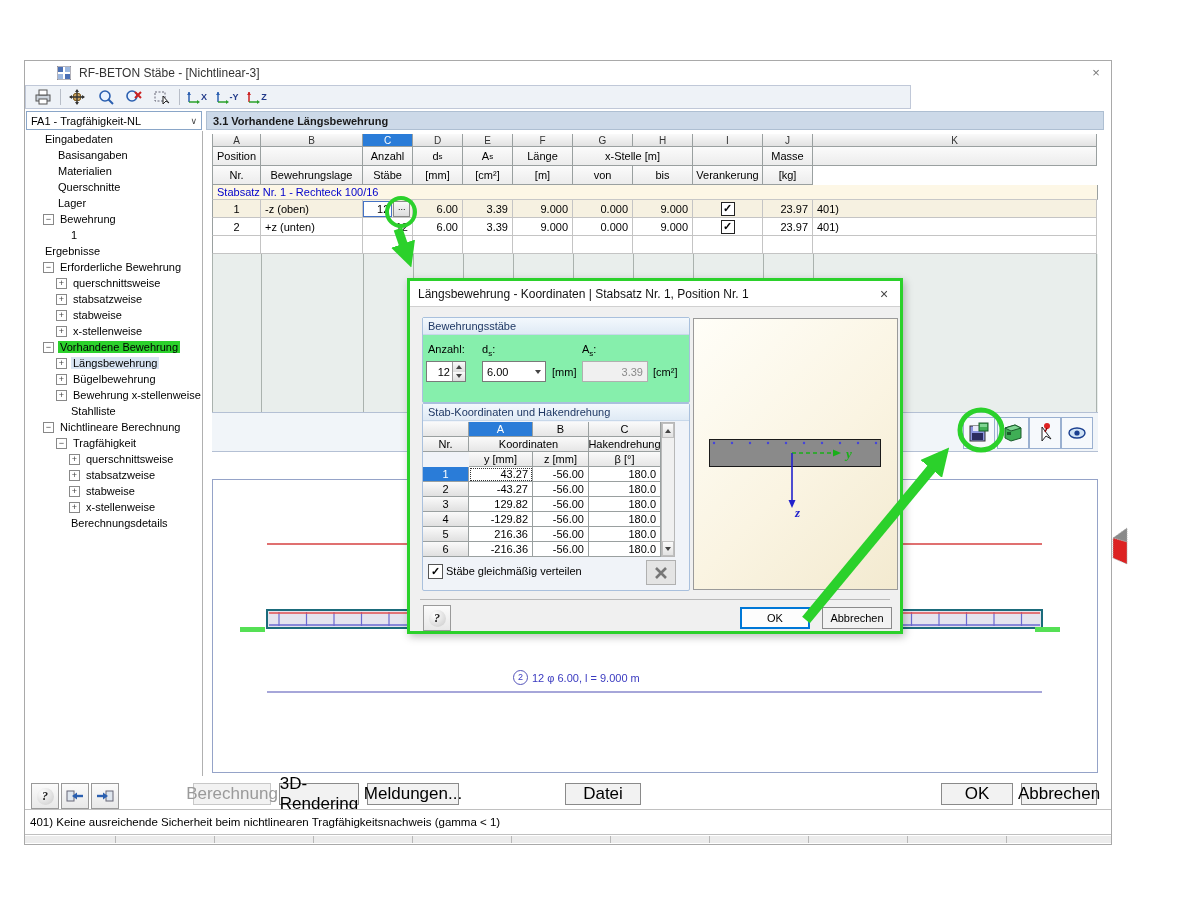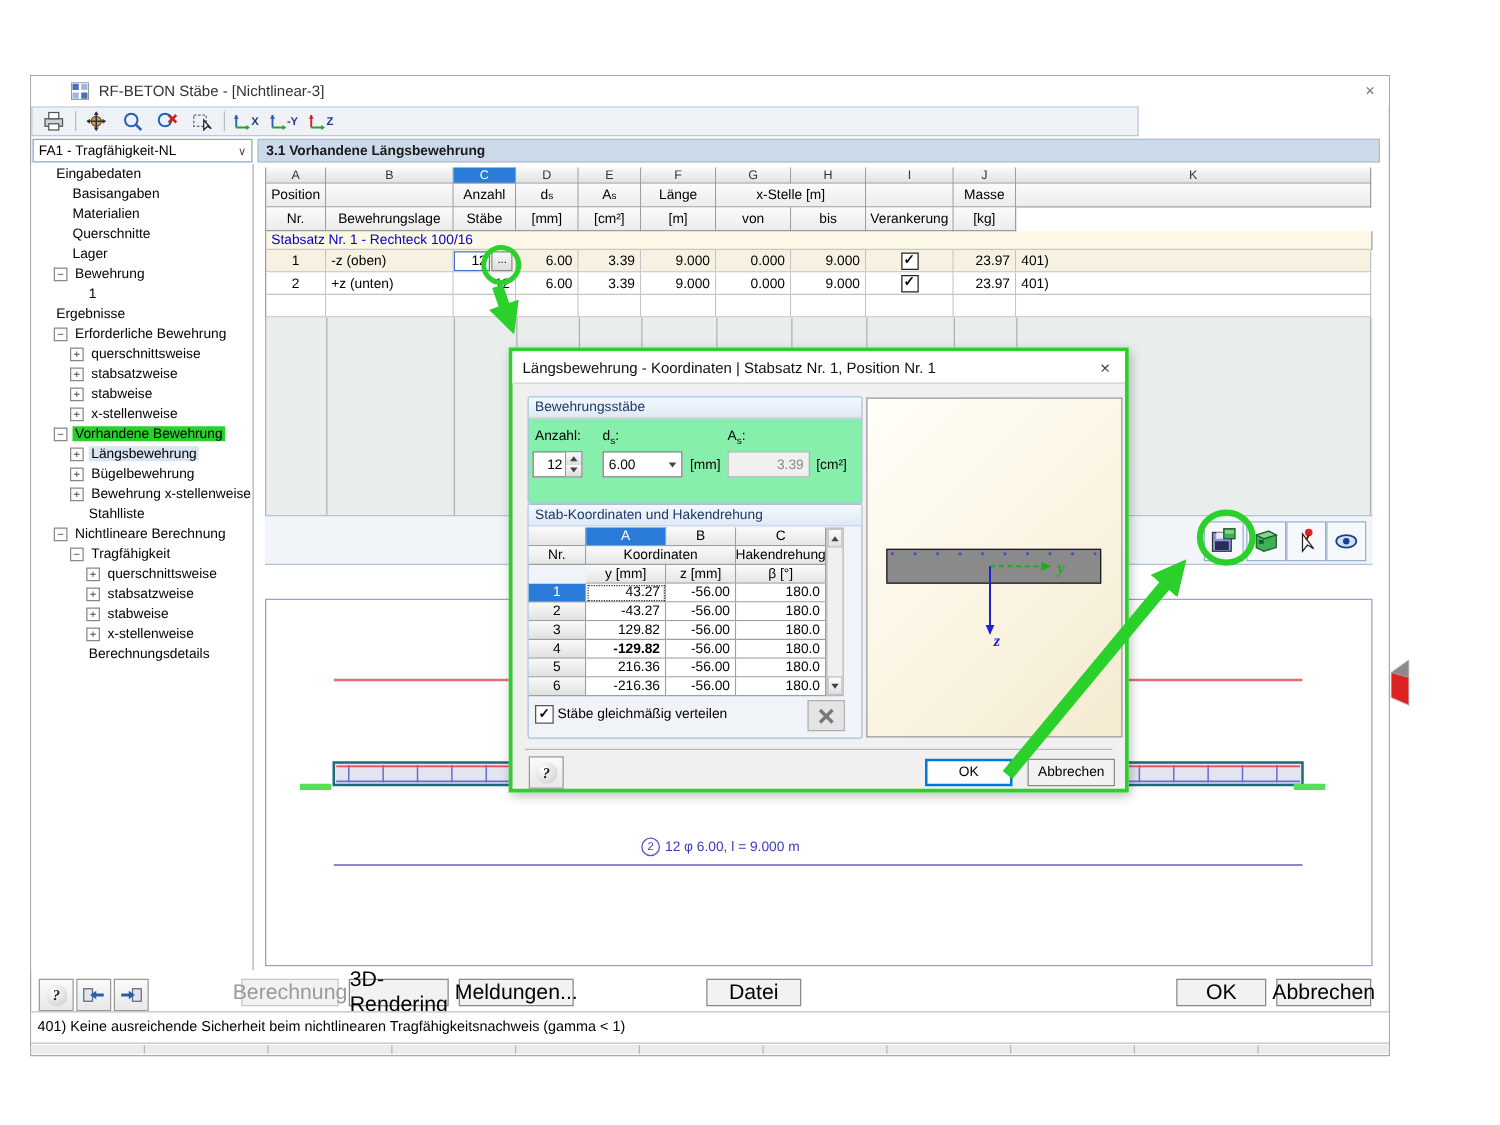--- a/index.html
+++ b/index.html
@@ -592,21 +592,21 @@
           <div class="cc data" style="height: 15px;">180.0</div>
         </div>
         <div class="ctrow" style="height: 15px;">
           <div class="cc rowhdr" style="height: 15px;">3</div>
           <div class="cc data" style="height: 15px;">129.82</div>
           <div class="cc data" style="height: 15px;">-56.00</div>
           <div class="cc data" style="height: 15px;">180.0</div>
         </div>
         <div class="ctrow" style="height: 15px;">
           <div class="cc rowhdr" style="height: 15px;">4</div>
-          <div class="cc data" style="height: 15px; font-weight: bold;">-129.82</div>
+          <div class="cc data" style="height: 15px;">-129.82</div>
           <div class="cc data" style="height: 15px;">-56.00</div>
           <div class="cc data" style="height: 15px;">180.0</div>
         </div>
         <div class="ctrow" style="height: 15px;">
           <div class="cc rowhdr" style="height: 15px;">5</div>
           <div class="cc data" style="height: 15px;">216.36</div>
           <div class="cc data" style="height: 15px;">-56.00</div>
           <div class="cc data" style="height: 15px;">180.0</div>
         </div>
         <div class="ctrow" style="height: 15px;">

